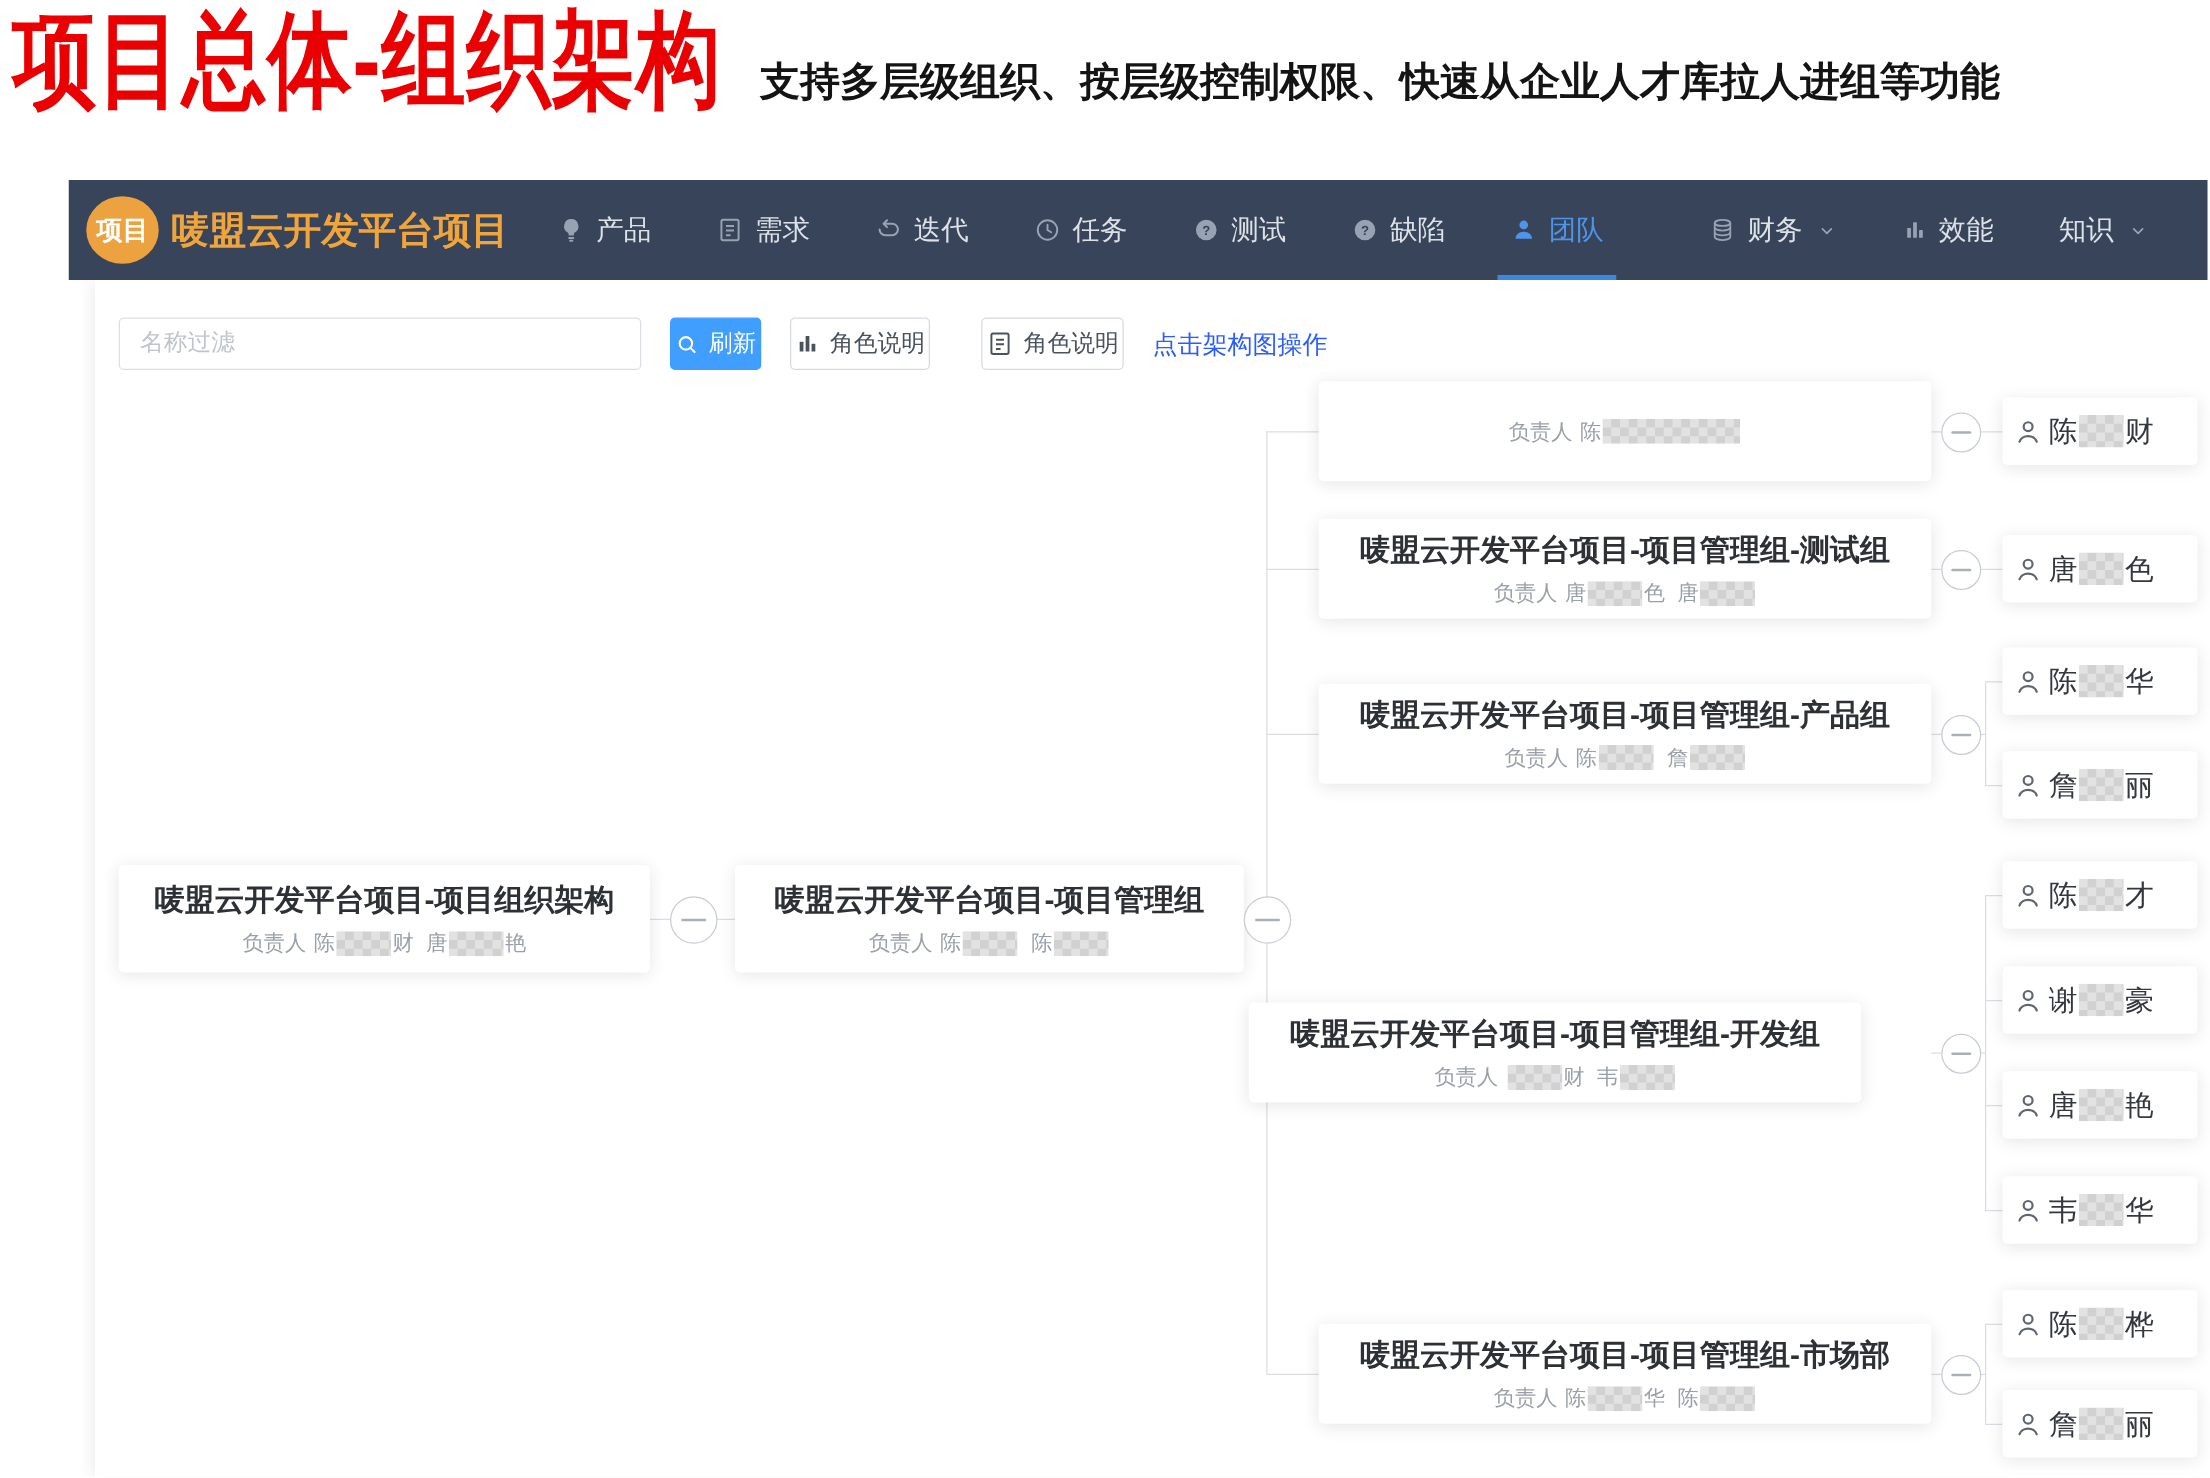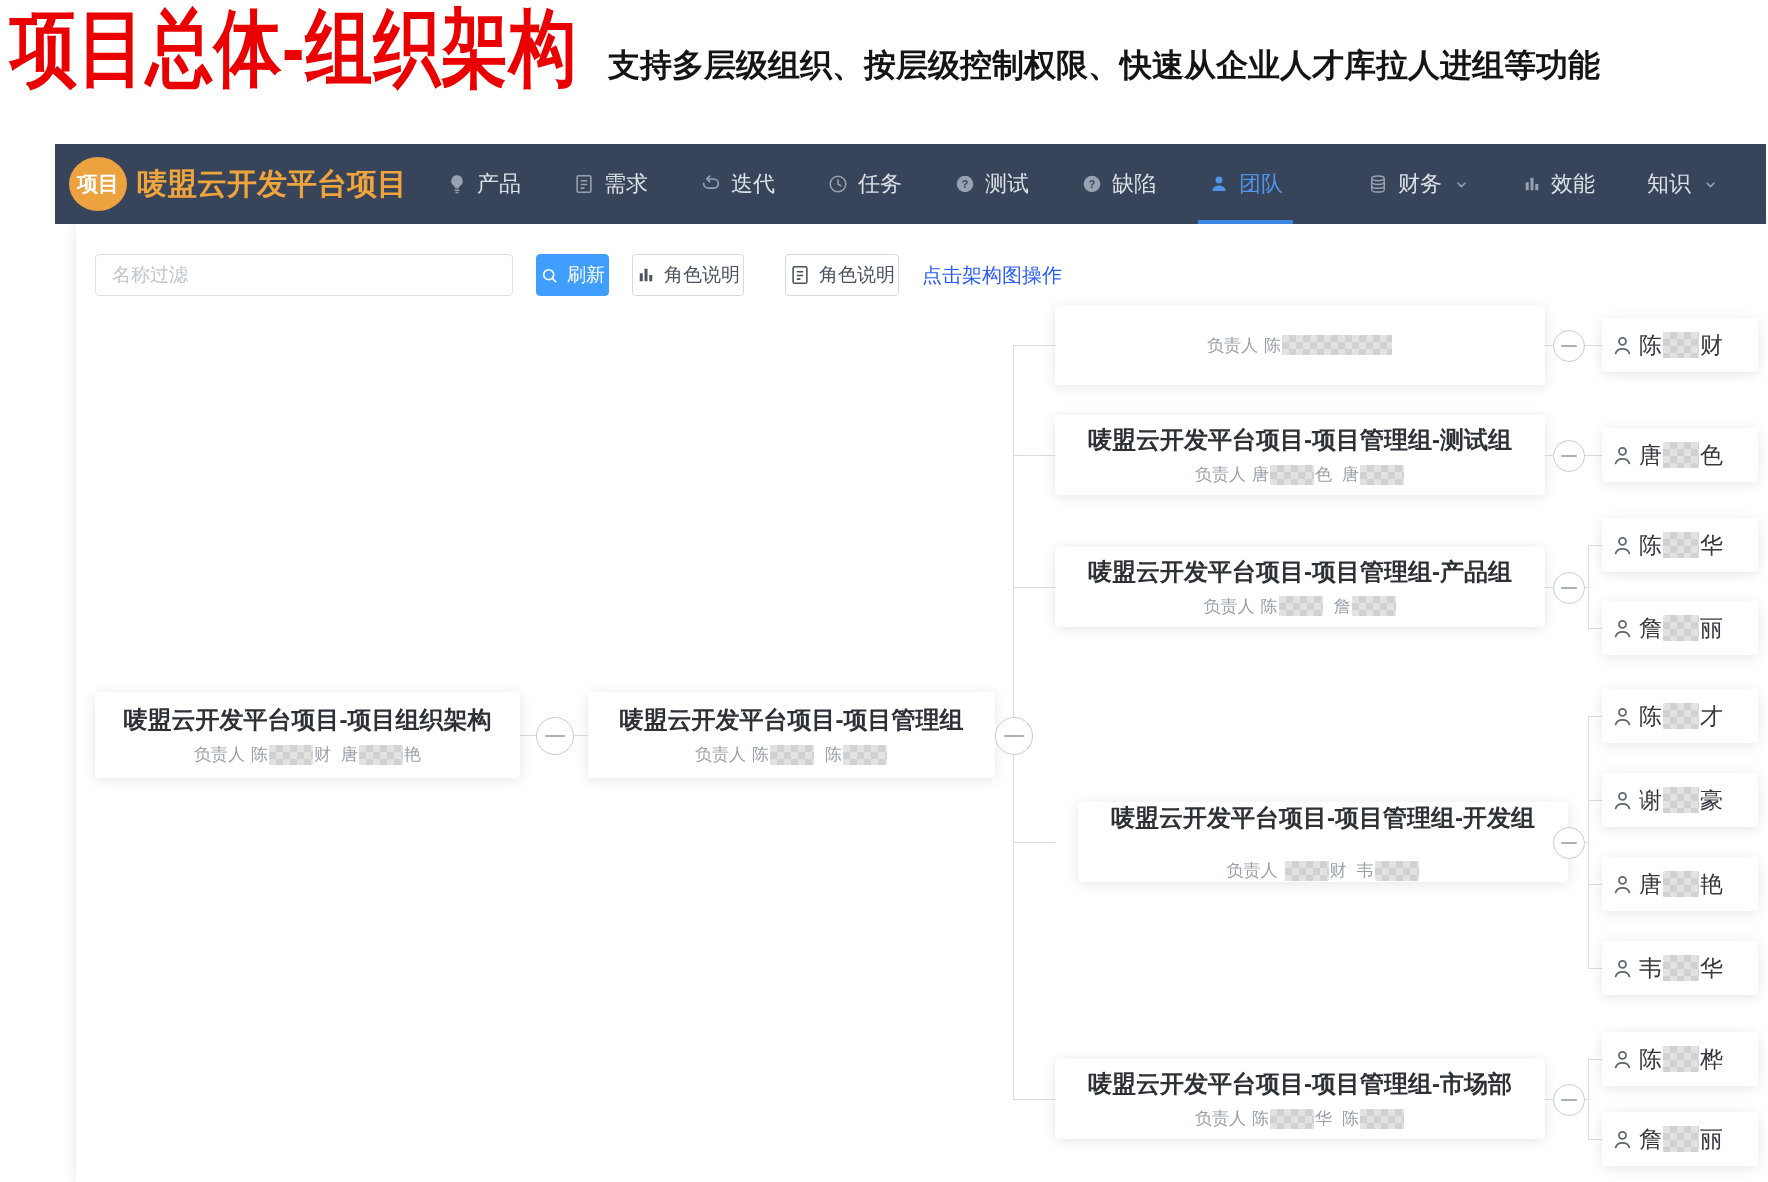--- a/index.html
+++ b/index.html
@@ -366,21 +366,21 @@
             <circle cx="12" cy="8" r="3.4"></circle>
             <path d="M5.4 19.6a6.8 5.8 0 0 1 13.2 0" stroke-linecap="round"></path>
           </svg>
         </span>
         <span class="nm">
           <span>詹</span>
           <span class="mosaic" style="width: 36px;"></span>
           <span>丽</span>
         </span>
       </div>
-      <div class="node group" style="left: 1078px; top: 578px; width: 490px; height: 80px; justify-content: space-between;">
+      <div class="node group" style="left: 999px; top: 578px; width: 490px; height: 80px;">
         <div class="t">唛盟云开发平台项目-项目管理组-开发组</div>
         <div class="l">
           <span class="lp">负责人</span>
           <span class="nm">
             <span class="mosaic" style="width: 44px;"></span>
             <span>财</span>
           </span>
           <span class="nm">
             <span>韦</span>
             <span class="mosaic" style="width: 44px;"></span>

